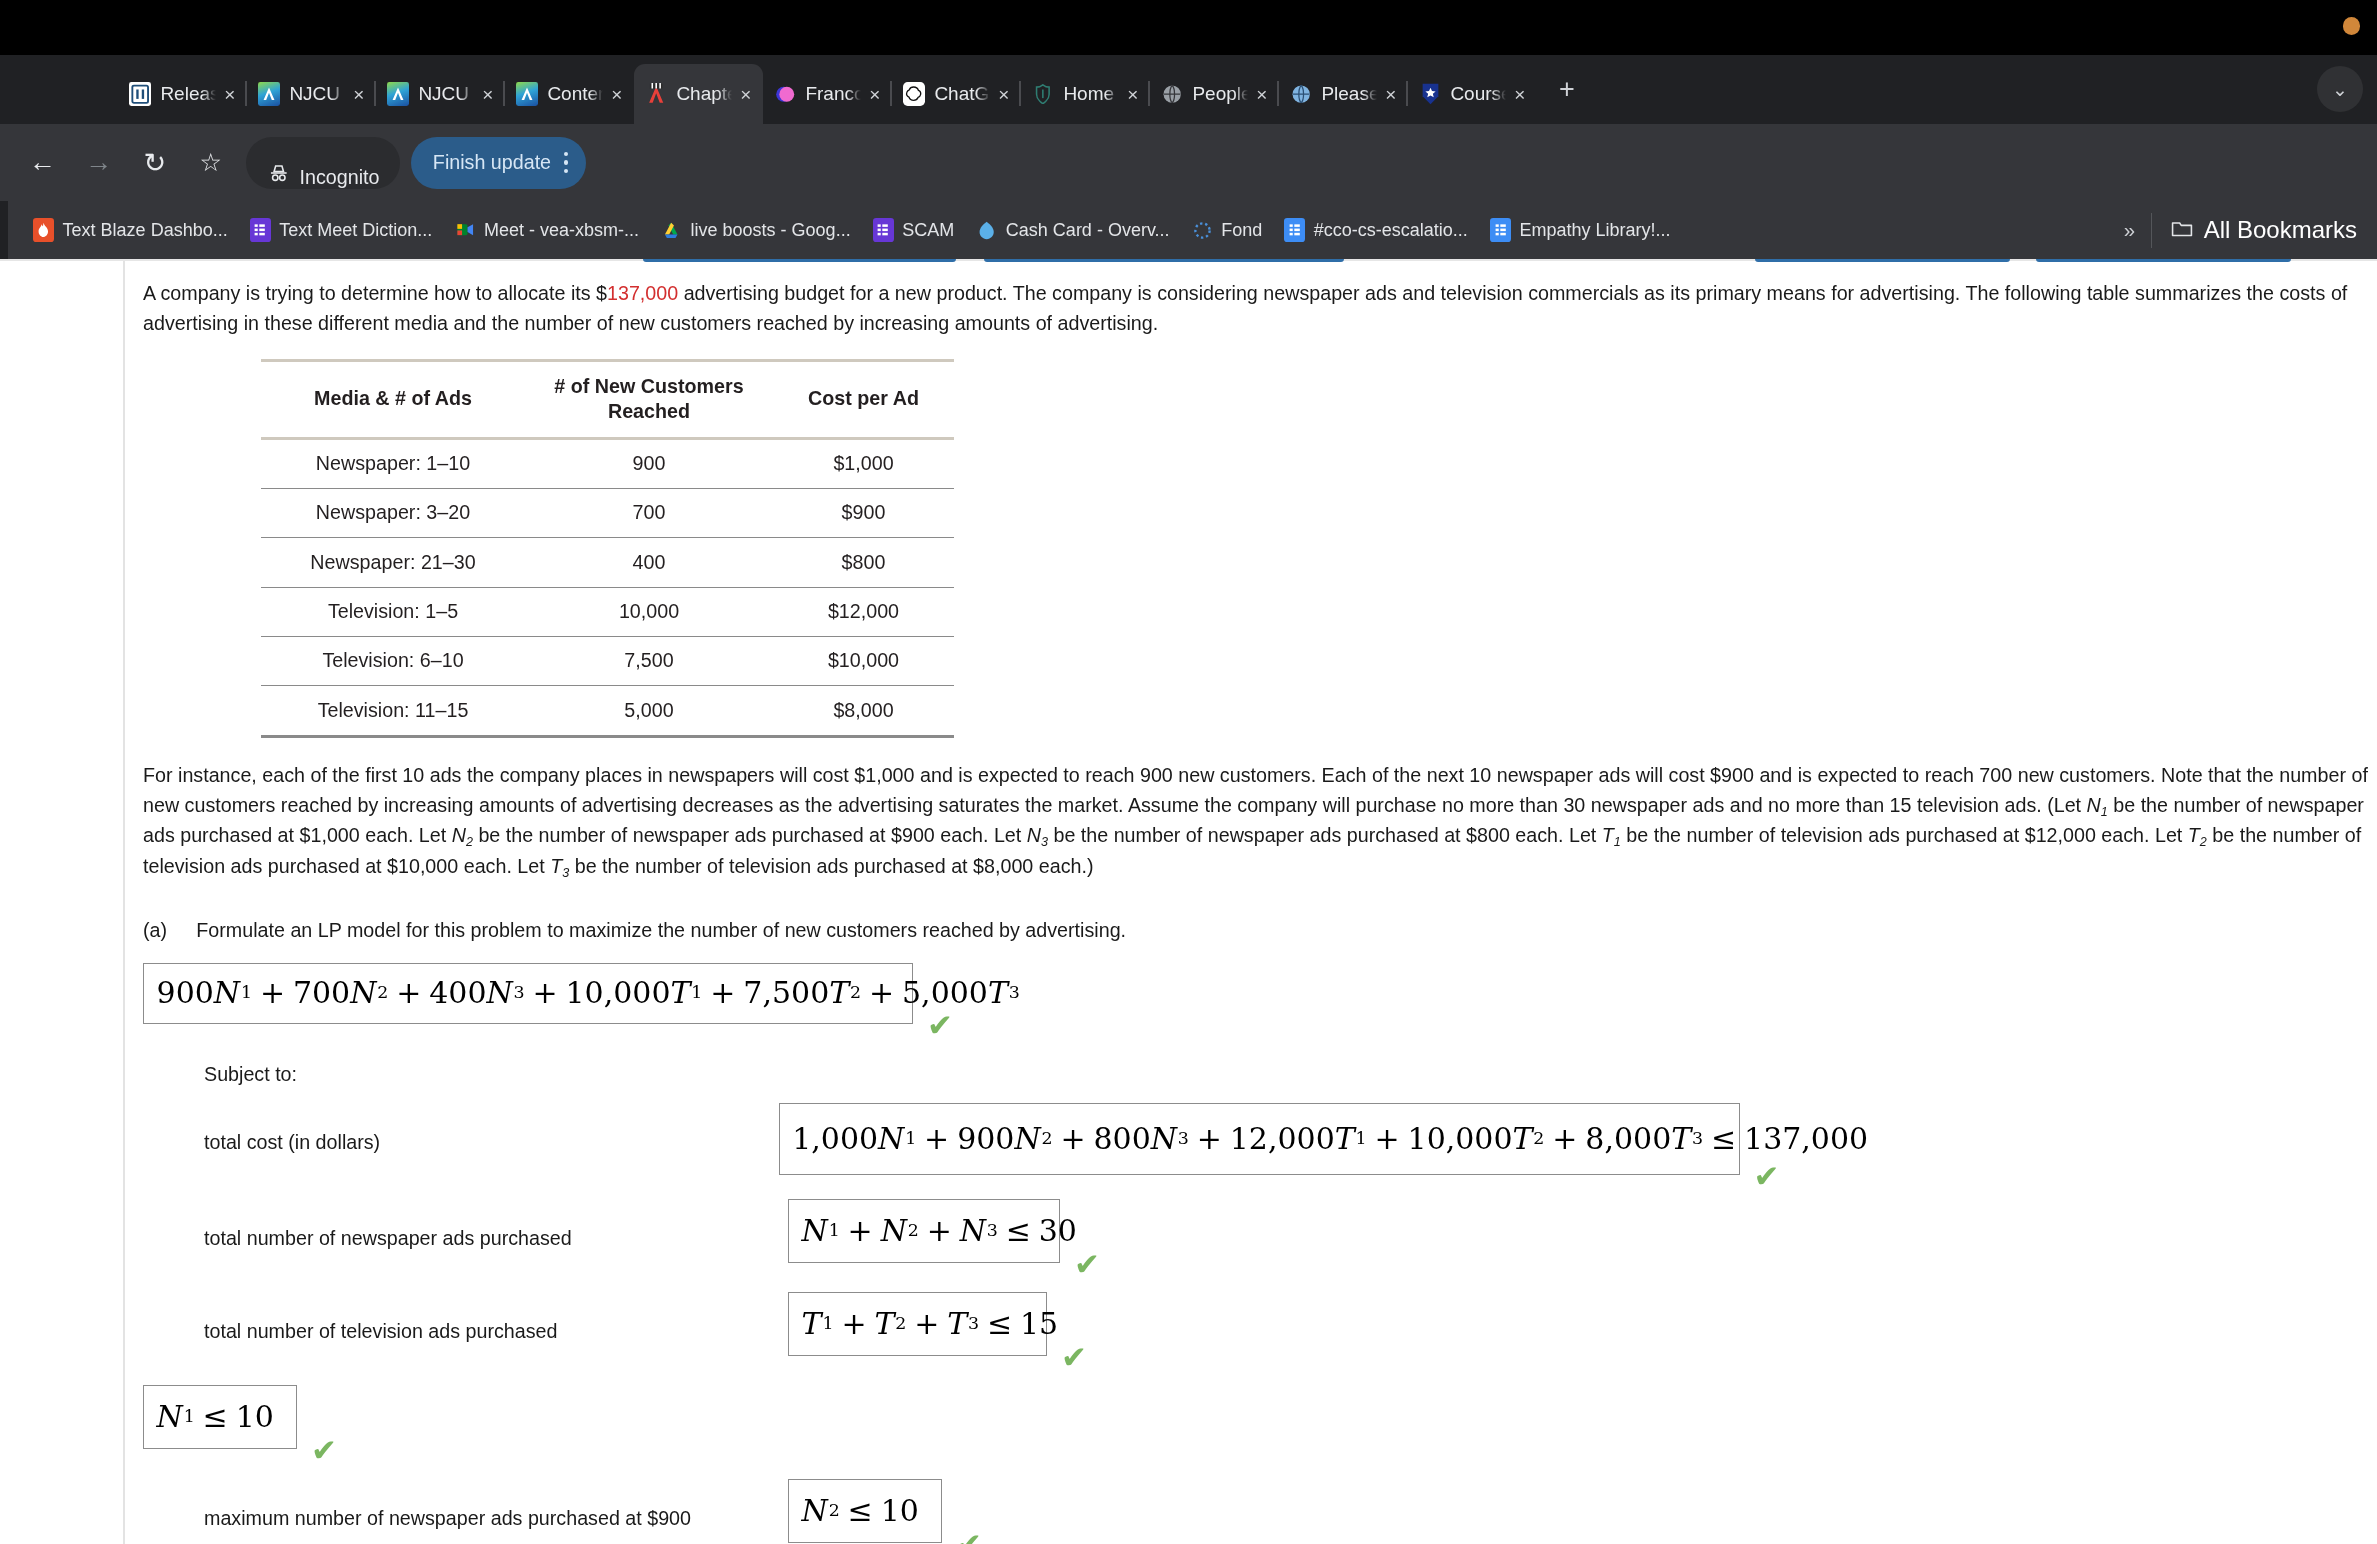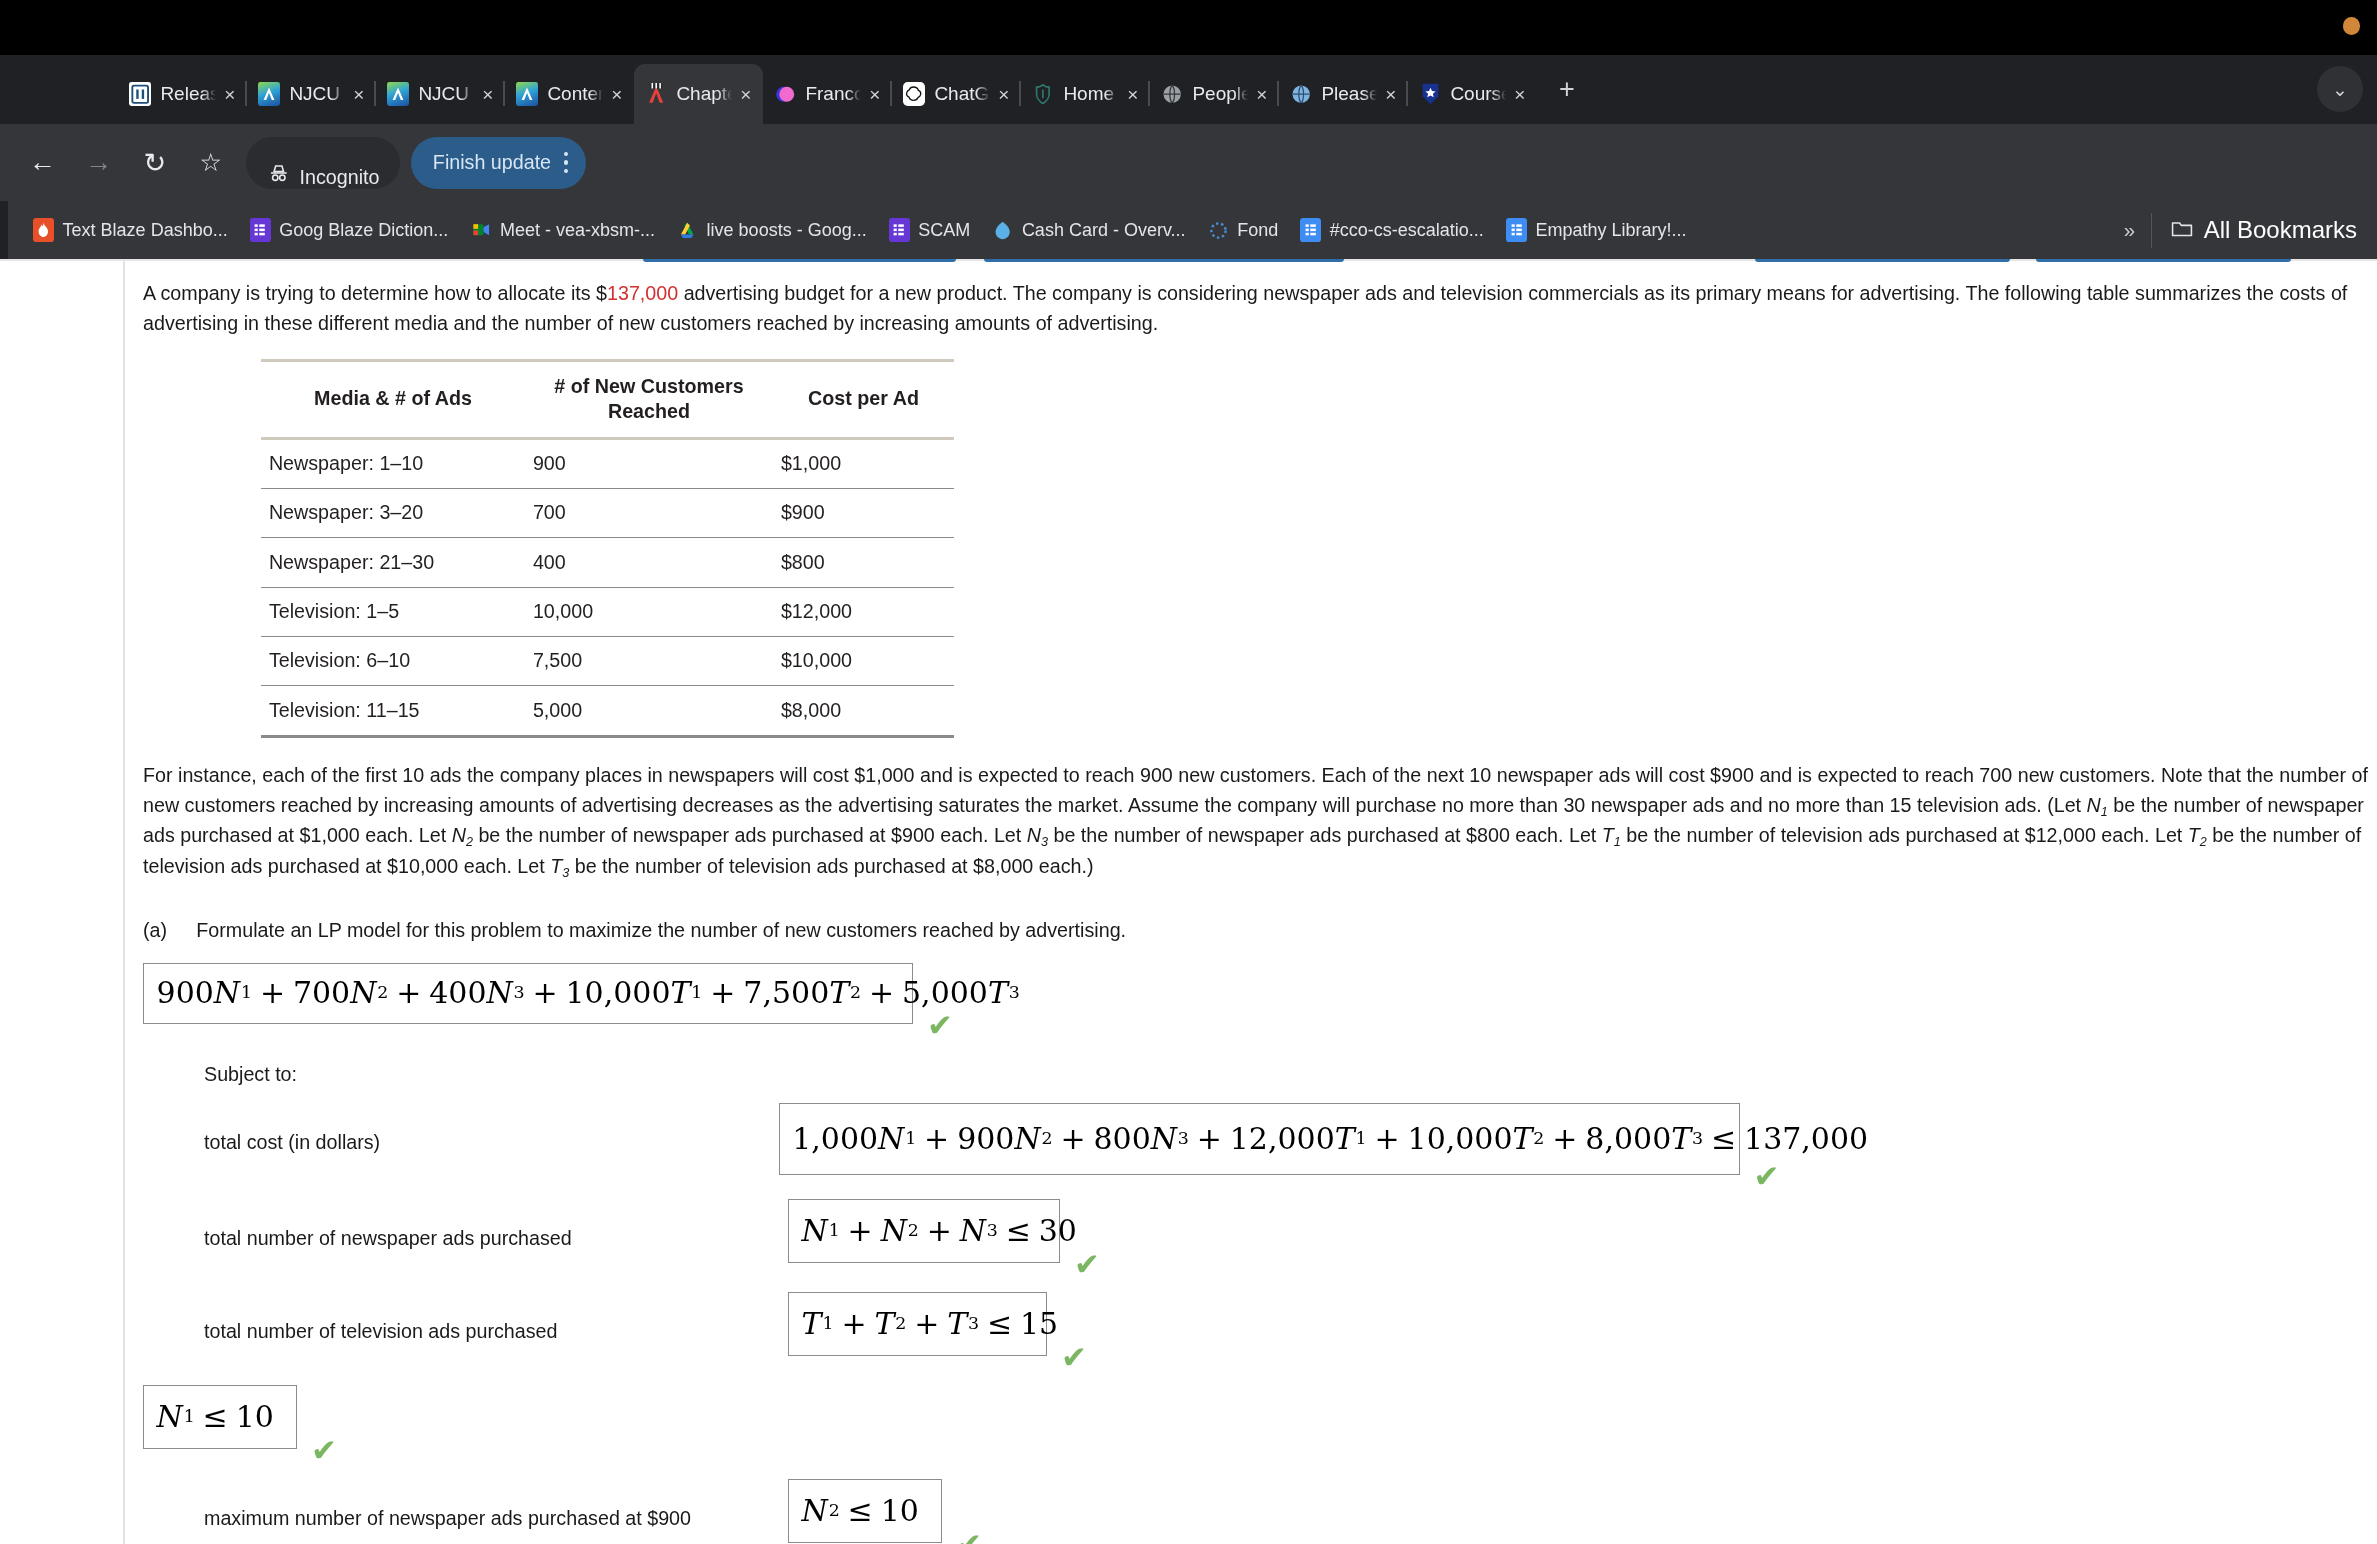--- a/index.html
+++ b/index.html
@@ -183,21 +183,21 @@
     width: 693px;
   }
   table.media th {
     font-size: 19.7px; font-weight: bold; color: #231f20;
     padding: 12.6px 7.9px 14px; text-align: center; vertical-align: middle;
     border-top: 3.9px solid #cfc9be;
     border-bottom: 3.9px solid #cfc9be;
     line-height: 1.22;
   }
   table.media td {
-    font-size: 19.7px; color: #231f20; 
+    font-size: 19.7px; color: #231f20; text-align: center;
     padding: 9.4px 7.9px; border-bottom: 1.6px solid #8a8a8a;
   }
   table.media tbody tr:last-child td { border-bottom: 3.1px solid #8a8a8a; }
   table.media col.c1 { width: 264px; }
   table.media col.c2 { width: 248px; }
   table.media col.c3 { width: 181px; }
 
   .para2 { width: 2249px; margin-top: 23.6px; }
   .para2 sub { font-size: 0.64em; vertical-align: -0.30em; }
   .para2 em { font-style: italic; }
@@ -450,21 +450,21 @@
       <span class="bm-ico" style="background:#6737d6;">
         <svg width="13.4" height="15.7" viewBox="0 0 17 20">
             <rect x="2" y="3" width="4" height="3.2" fill="#fff"></rect>
             <rect x="8" y="3" width="7" height="3.2" fill="#fff"></rect>
             <rect x="2" y="8.4" width="4" height="3.2" fill="#fff"></rect>
             <rect x="8" y="8.4" width="7" height="3.2" fill="#fff"></rect>
             <rect x="2" y="13.8" width="4" height="3.2" fill="#fff"></rect>
             <rect x="8" y="13.8" width="7" height="3.2" fill="#fff"></rect>
           </svg>
       </span>
-      <span>Goog Blaze Diction...</span>
+      <span>Text Meet Diction...</span>
     </div>
 
     <div class="bm">
       <span class="bm-ico" style="background:transparent;">
         <svg width="20.4" height="17.3" viewBox="0 0 26 22">
             <rect x="3" y="4" width="13" height="14" rx="2" fill="#00832d"></rect>
             <rect x="3" y="4" width="6" height="6" fill="#fbbc04"></rect>
             <rect x="3" y="12" width="6" height="6" fill="#ea4335"></rect>
             <path d="M16 8 L23 4 L23 18 L16 14 Z" fill="#4285f4"></path>
           </svg>

